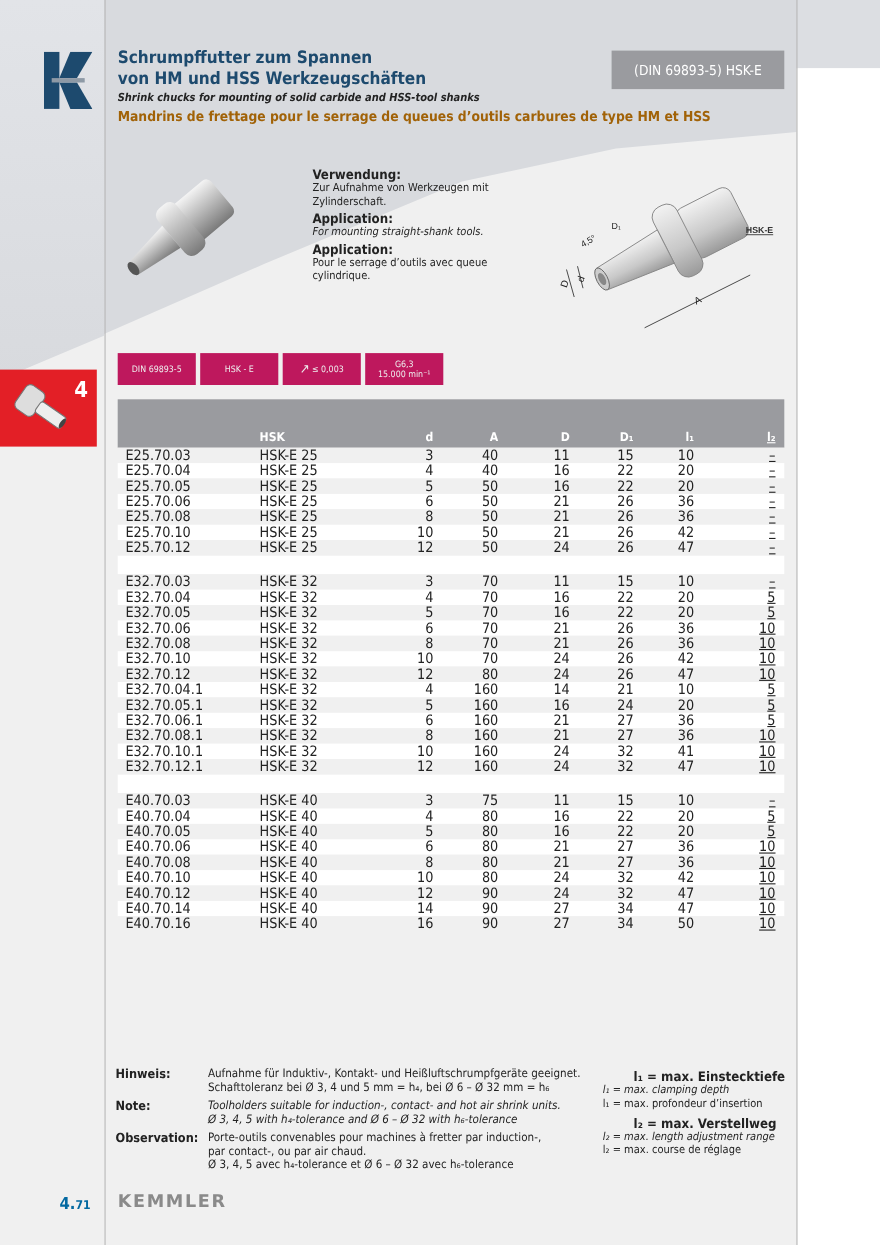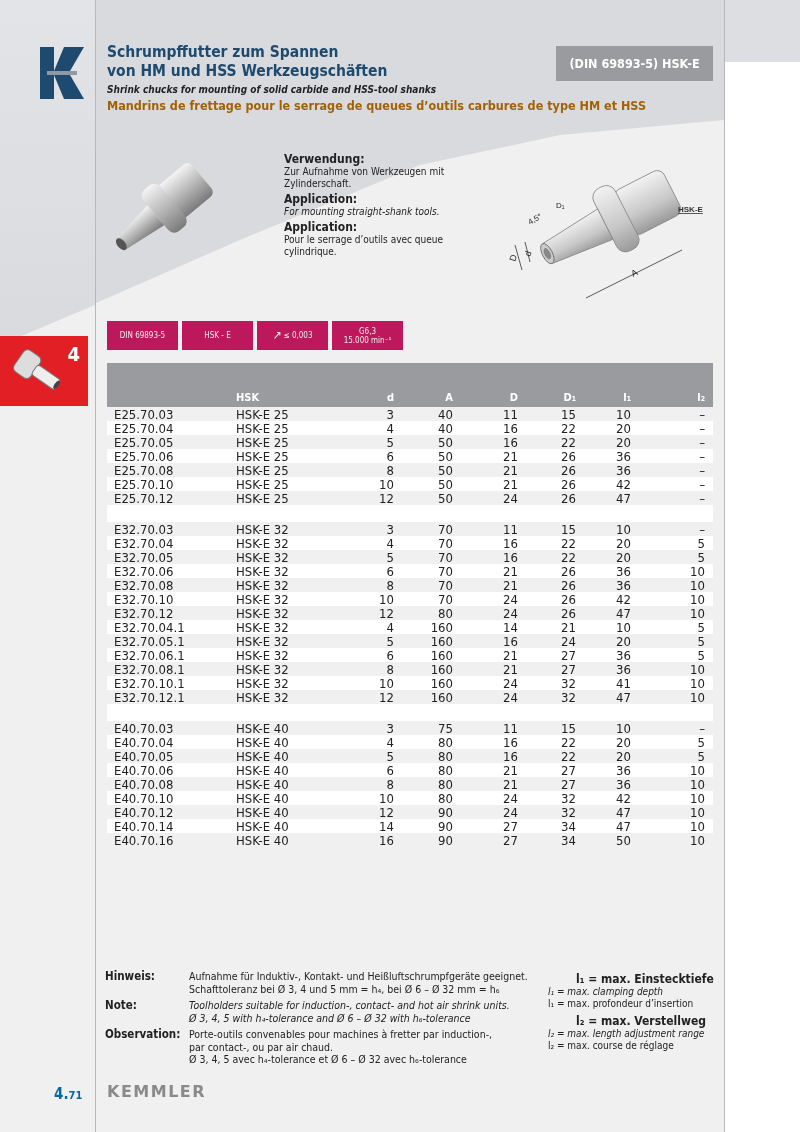--- a/index.html
+++ b/index.html
@@ -38,21 +38,21 @@
   
   .logo { position: absolute; left: 40px; top: 47px; width: 44px; height: 52px; }
 
   .title-block { position: absolute; left: 107px; top: 43px; width: 600px; }
   .title-de { color: #1d4a6e; font-weight: bold; font-size: 15.5px; line-height: 19px; }
   .title-en { font-style: italic; font-weight: bold; font-size: 10px; color: #222; line-height: 16px; margin-top: 1px; }
   .title-fr { font-weight: bold; font-size: 12.5px; color: #a16207; line-height: 16px; }
 
   .din-badge {
     position: absolute; left: 556px; top: 46px; width: 157px; height: 35px;
-    background: #9a9b9f; color: #fff; font-weight: bold; font-size: 12.5px;
+    background: #9a9b9f; color: #fff; font-weight: normal; font-size: 12.5px;
     display: flex; align-items: center; justify-content: center;
   }
 
   
   .photo { position: absolute; left: 100px; top: 150px; width: 150px; height: 115px; }
   .app-block { position: absolute; left: 284px; top: 152px; width: 200px; font-size: 10px; line-height: 12px; color: #222; }
   .app-block .h { font-weight: bold; font-size: 12px; line-height: 14px; }
   .app-block .it { font-style: italic; }
   .diagram { position: absolute; left: 500px; top: 150px; width: 225px; height: 165px; }
 
@@ -85,21 +85,21 @@
   .row:nth-child(even) { background: #ffffff; }
   .row .c { position: absolute; }
   .spacer { height: 17.2px; background: #ffffff; }
   .c-ref { left: 7px; }
   .c-hsk { left: 129px; }
   .c-d { right: 319px; text-align: right; }
   .c-A { right: 260px; text-align: right; }
   .c-D { right: 195px; text-align: right; }
   .c-D1 { right: 137px; text-align: right; }
   .c-l1 { right: 82px; text-align: right; }
-  .c-l2 { right: 8px; text-align: right; }
+  .c-l2 { right: 8px; text-align: right; text-decoration: underline; }
 
   
   .notes { position: absolute; left: 105px; top: 970px; width: 440px; font-size: 10.5px; line-height: 12.5px; }
   .note-row { display: flex; margin-bottom: 4px; }
   .note-label { width: 84px; font-weight: bold; font-size: 11.5px; }
   .note-text { flex: 1; }
   .note-text.it { font-style: italic; }
   .legend { position: absolute; left: 548px; top: 972px; width: 175px; font-size: 10px; line-height: 12px; }
   .legend .h { font-weight: bold; font-size: 12px; line-height: 14px; padding-left: 28px; }
   .legend .it { font-style: italic; }

